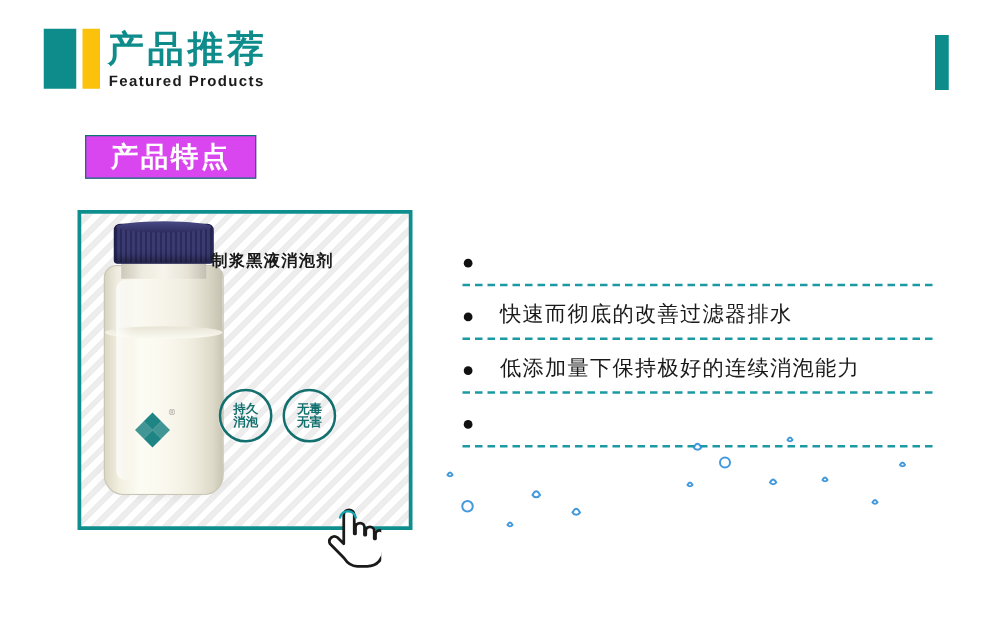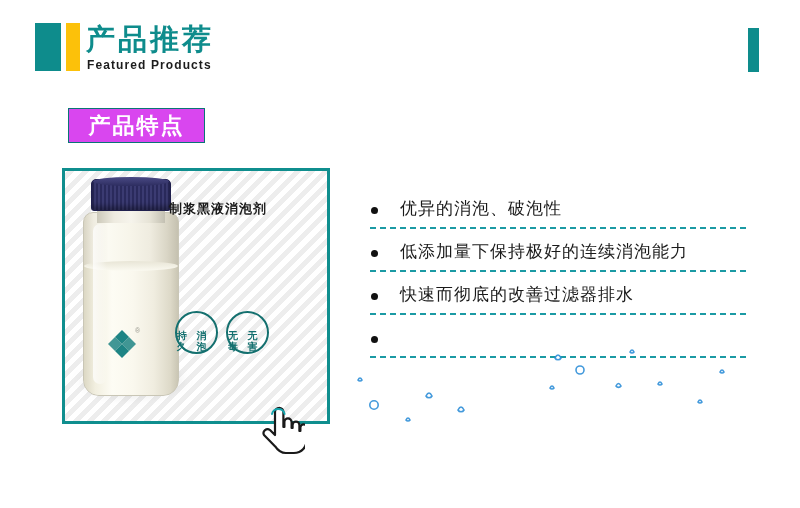--- a/index.html
+++ b/index.html
@@ -139,22 +139,22 @@
   }
 
   
   .badges {
     position: absolute; left: 110px; top: 140px;
     display: flex; gap: 8px;
   }
   .badge {
     width: 43px; height: 43px; border-radius: 50%;
     border: 2.5px solid #14706f;
-    display: flex; flex-direction: row;
-    align-items: flex-end; justify-content: center;
+    display: flex; flex-direction: column;
+    align-items: center; justify-content: center;
     background: transparent;
     box-shadow: 0 1px 1px rgba(255,255,255,0.8);
   }
   .badge span {
     font-size: 10px; font-weight: bold; color: #14706f;
     line-height: 11px; letter-spacing: 0px;
     font-family: "DejaVu Sans", sans-serif;
   }
 
   
@@ -245,33 +245,32 @@
       <g fill="none" stroke="#16a5ad" stroke-width="2" stroke-linecap="round">
         <path d="M13 11 a6.5 6.5 0 0 1 12.6 0"></path>
       </g>
     </svg>
   </div>
 
   <div class="features">
 
     <div class="feat-row">
       <div class="feat-dot"></div>
-      <div class="feat-text">优异的消泡、破泡性</div>
+      <div class="feat-line"></div>
+    </div>
+
+    <div class="feat-row">
+      <div class="feat-dot"></div>
+      <div class="feat-text">快速而彻底的改善过滤器排水</div>
       <div class="feat-line"></div>
     </div>
 
     <div class="feat-row">
       <div class="feat-dot"></div>
       <div class="feat-text">低添加量下保持极好的连续消泡能力</div>
-      <div class="feat-line"></div>
-    </div>
-
-    <div class="feat-row">
-      <div class="feat-dot"></div>
-      <div class="feat-text">快速而彻底的改善过滤器排水</div>
       <div class="feat-line"></div>
     </div>
 
     <div class="feat-row">
       <div class="feat-dot"></div>
       <div class="feat-line"></div>
     </div>
 
 
   </div>

